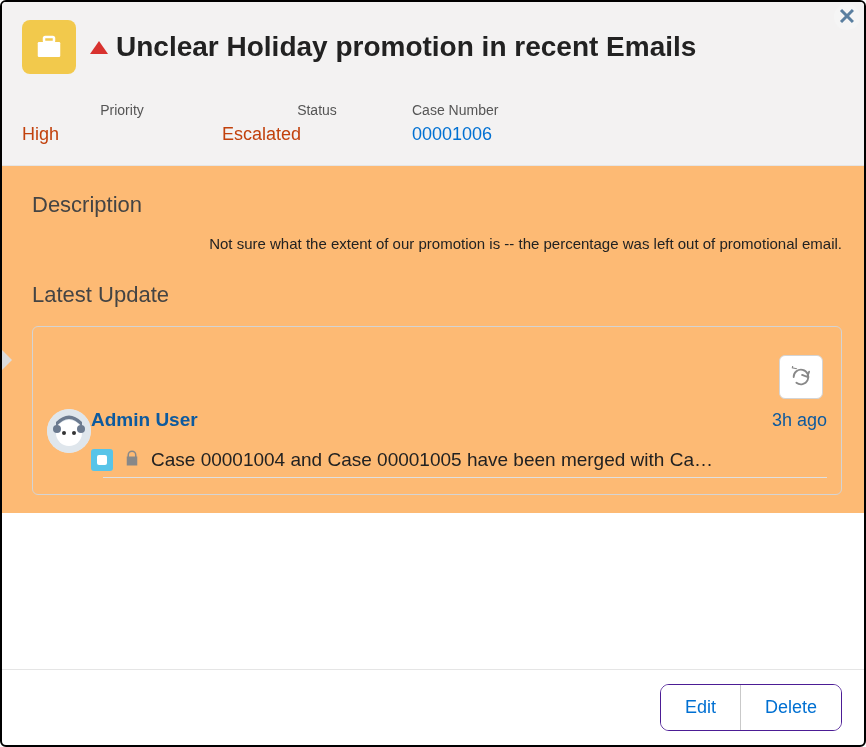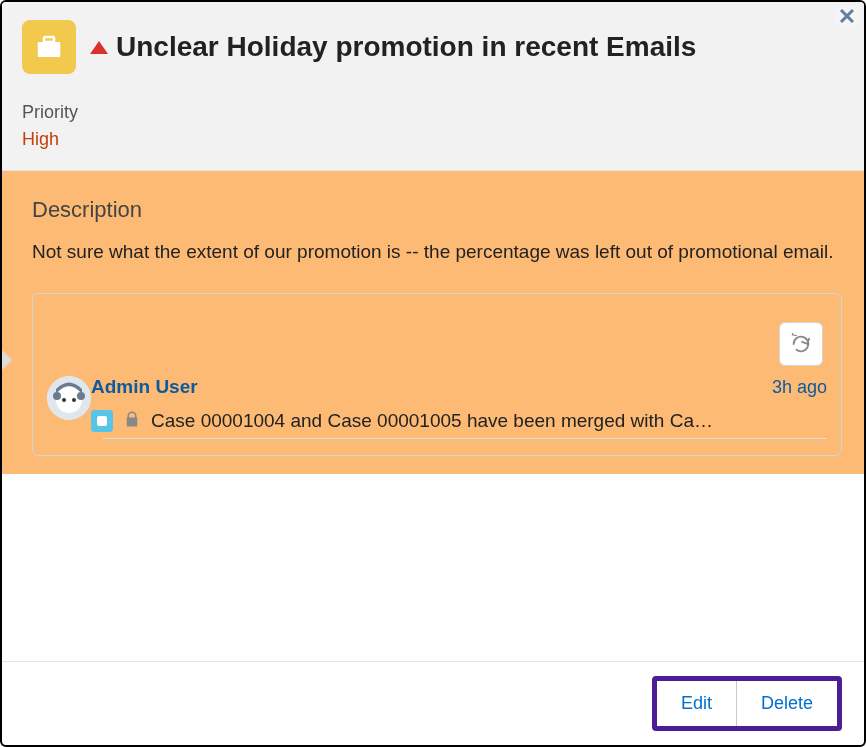--- a/index.html
+++ b/index.html
@@ -65,38 +65,39 @@
     margin-right: 2px;
   }
   .meta-row {
     display: flex;
     gap: 0;
   }
   .meta-col { display: flex; flex-direction: column; gap: 6px; }
   .meta-col.priority { width: 200px; }
   .meta-col.status { width: 190px; }
   .meta-col.casenum { }
-  .meta-label { font-size: 18px; color: #555; }
+  .meta-label { font-size: 14px; color: #555; text-align: center; }
   .meta-value { font-size: 18px; color: #c2410c; }
   .meta-value.link { color: #0070d2; cursor: pointer; }
   .body {
     padding: 26px 22px 18px 30px;
     background: #fdba74;
   }
   .section-heading {
     font-size: 22px;
     color: #444;
     font-weight: 400;
     margin-bottom: 14px;
   }
   .desc-text {
-    font-size: 19px;
+    font-size: 15px;
     color: #222;
     line-height: 1.6;
     margin-bottom: 26px;
+    text-align: right;
   }
   .update-card {
     border: 1px solid #d4d4d4;
     border-radius: 6px;
     margin-top: 18px;
     padding: 14px 14px 16px 14px;
     position: relative;
   }
   .refresh-btn {
     position: absolute;
@@ -142,21 +143,21 @@
     cursor: pointer;
   }
   .feed-time {
     color: #0d5a9e;
     font-size: 18px;
   }
   .feed-body-row {
     display: flex;
     align-items: flex-end;
     gap: 10px;
-    margin-top: 12px;
+    margin-top: 18px;
   }
   .badge-square {
     width: 22px;
     height: 22px;
     background: #58c4e8;
     border-radius: 3px;
     display: flex;
     align-items: center;
     justify-content: center;
   }
@@ -180,22 +181,22 @@
     bottom: 0;
     left: 0;
     right: 0;
     border-top: 1px solid #e5e5e5;
     padding: 14px 22px;
     display: flex;
     justify-content: flex-end;
   }
   .btn-group {
     display: flex;
-    border: 5px solid #4c1d95;
-    border-radius: 4px;
+    border: 1px solid #4c1d95;
+    border-radius: 9px;
     overflow: hidden;
   }
   .btn {
     padding: 12px 24px;
     font-size: 18px;
     color: #0070d2;
     background: #fff;
     cursor: pointer;
     border: none;
   }
@@ -230,27 +231,36 @@
     <div class="title-text">
       <span class="priority-indicator"></span>
       <span>Unclear Holiday promotion in recent Emails</span>
     </div>
   </div>
   <div class="meta-row">
     <div class="meta-col priority">
       <span class="meta-label">Priority</span>
       <span class="meta-value">High</span>
     </div>
+    <div class="meta-col status">
+      <span class="meta-label">Status</span>
+      <span class="meta-value">Escalated</span>
+    </div>
+    <div class="meta-col casenum">
+      <span class="meta-label">Case Number</span>
+      <span class="meta-value link">00001006</span>
+    </div>
   </div>
 </div>
 
 <div class="body">
   <div class="section-heading">Description</div>
   <div class="desc-text">Not sure what the extent of our promotion is -- the percentage was left out of promotional email.</div>
 
+  <div class="section-heading">Latest Update</div>
 
   <div class="update-card">
     <div class="refresh-btn">
       <svg viewBox="0 0 24 24">
           <path d="M4 12a8 8 0 1 1 3 6.2" stroke-width="2" stroke-linecap="round"></path>
           <polyline points="4,4 4,12 12,12" stroke-width="2" stroke-linecap="round" transform="rotate(12 8 8) translate(-1 -4) scale(0.6)" fill="none"></polyline>
           <path d="M20 5 v6 h-6" stroke-width="2" fill="none" stroke-linecap="round" transform="rotate(20 17 8)"></path>
         </svg>
     </div>
     <div class="feed-row">

